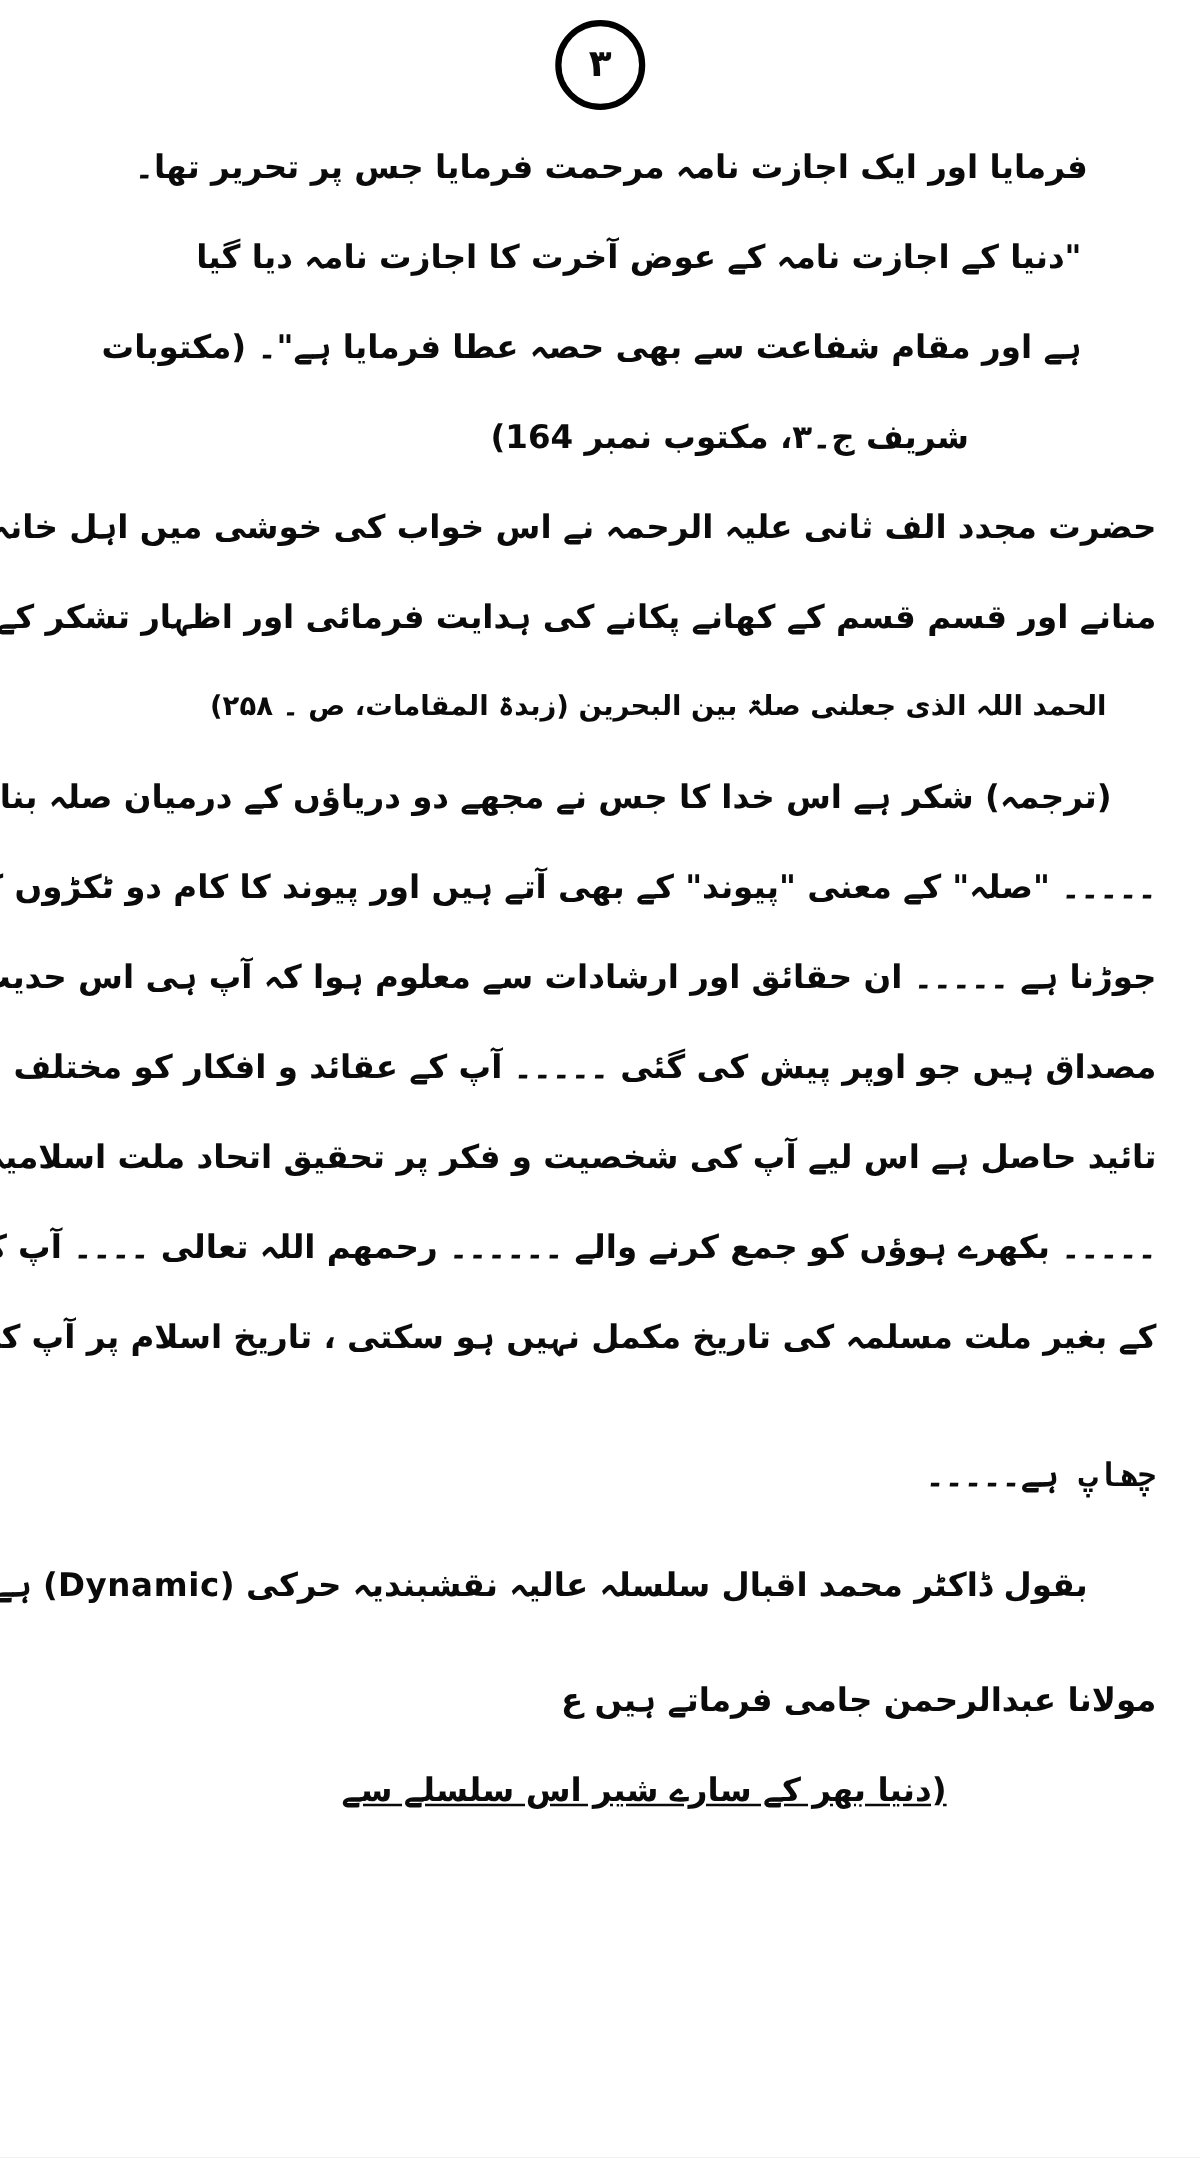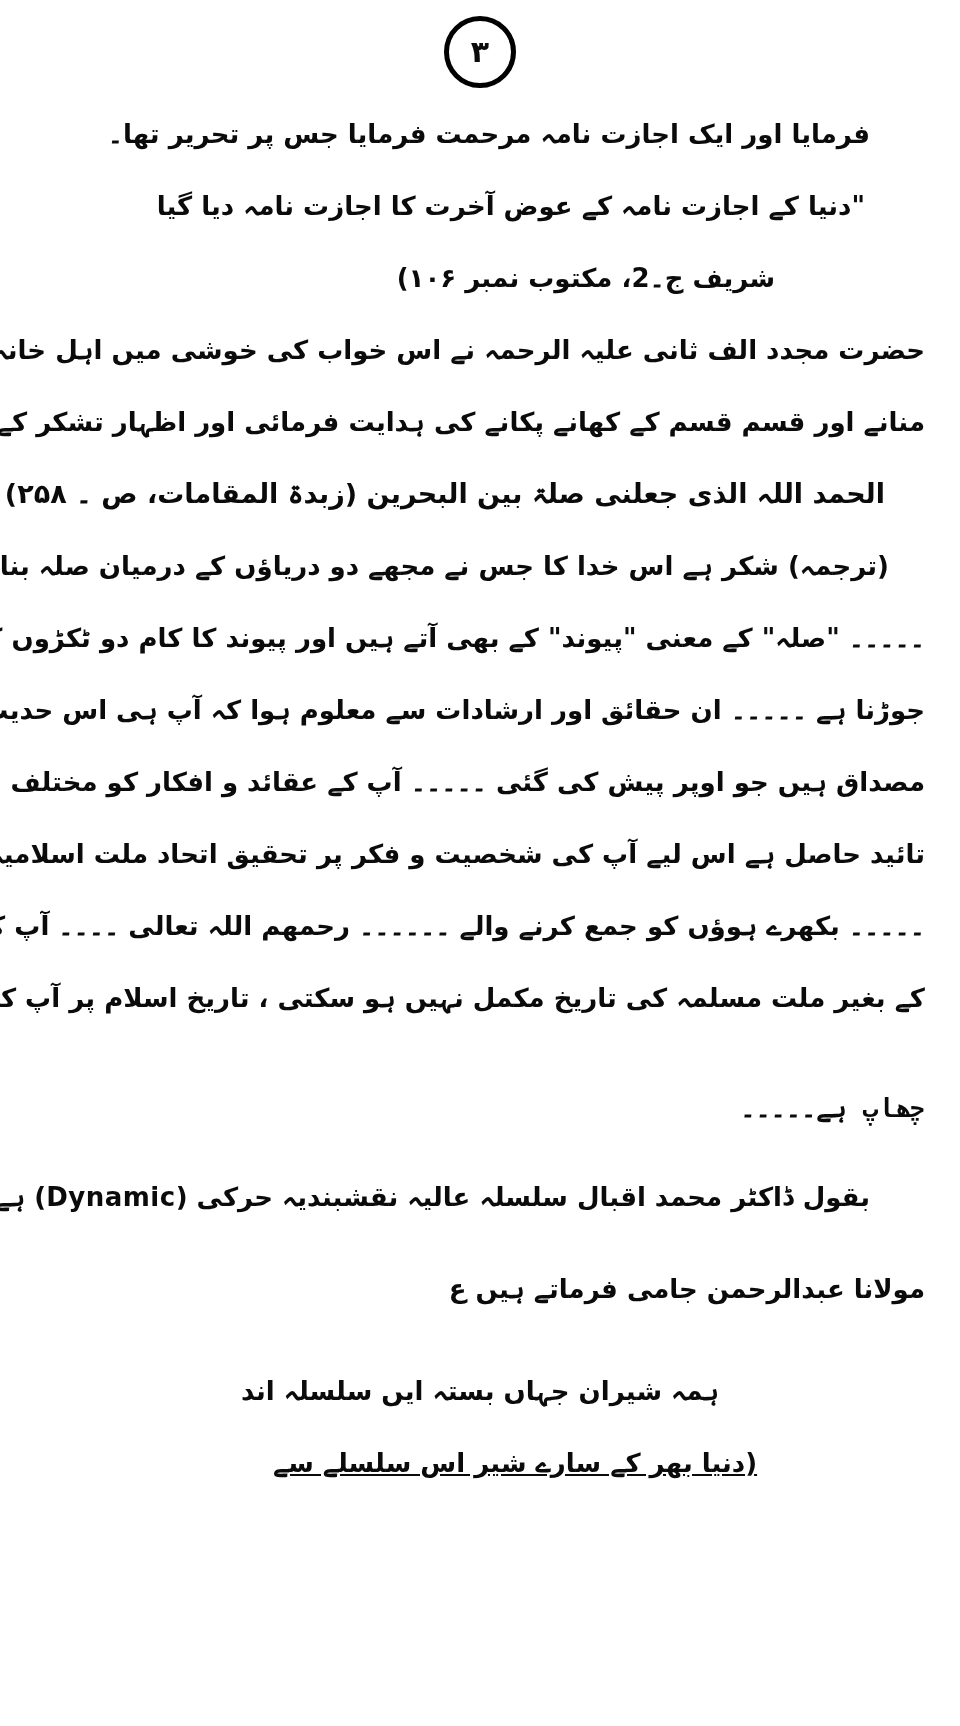--- a/index.html
+++ b/index.html
@@ -40,50 +40,50 @@
     height:72px;
     white-space:nowrap;
     text-align:right;
     letter-spacing:0.5px;
   }
   .first { margin-top:28px; }
   .indent { padding-right:55px; }
   .indent-sm { padding-right:36px; }
   .quote { padding-right:60px; padding-left:95px; }
   .quote-end { padding-right:150px; }
-  .arabic { padding-right:40px; font-size:27px; font-weight:800; }
+  .arabic { padding-right:40px; font-size:22px; font-weight:800; }
   .gap40 { margin-top:40px;font-family:Liberation Mono, monospace; }
   .gap15 { margin-top:15px; }
   .gap20 { margin-top:20px; }
   .gap30 { margin-top:30px; }
   .gap10 { margin-top:10px; }
   .verse { text-align:center; padding:0; }
   .verse-shift { transform:translateX(35px);text-decoration:underline; } 
 </style>
 </head>
 <body>
 
 <div class="page">
 
   <div class="pagenum-wrap">
     <span class="pagenum">۳</span>
   </div>
 
   <div class="line first indent">فرمایا اور ایک اجازت نامہ مرحمت فرمایا جس پر تحریر تھا۔</div>
   <div class="line quote">"دنیا کے اجازت نامہ کے عوض آخرت کا اجازت نامہ دیا گیا</div>
-  <div class="line quote-end">شریف ج۔2، مکتوب نمبر ۱۰۶)</div>
+  <div class="line quote">ہے اور مقام شفاعت سے بھی حصہ عطا فرمایا ہے"۔ (مکتوبات</div>
+  <div class="line quote-end">شریف ج۔۳، مکتوب نمبر 164)</div>
   <div class="line">حضرت مجدد الف ثانی علیہ الرحمہ نے اس خواب کی خوشی میں اہل خانہ کو جشن</div>
   <div class="line">منانے اور قسم قسم کے کھانے پکانے کی ہدایت فرمائی اور اظہار تشکر کے طور پر فرمایا۔</div>
   <div class="line arabic">الحمد اللہ الذی جعلنی صلۃ بین البحرین (زبدۃ المقامات، ص ۔ ۲۵۸)</div>
   <div class="line indent-sm">(ترجمہ) شکر ہے اس خدا کا جس نے مجھے دو دریاؤں کے درمیان صلہ بنایا</div>
   <div class="line">۔۔۔۔۔ "صلہ" کے معنی "پیوند" کے بھی آتے ہیں اور پیوند کا کام دو ٹکڑوں کو</div>
   <div class="line">جوڑنا ہے ۔۔۔۔۔ ان حقائق اور ارشادات سے معلوم ہوا کہ آپ ہی اس حدیث کا</div>
   <div class="line">مصداق ہیں جو اوپر پیش کی گئی ۔۔۔۔۔ آپ کے عقائد و افکار کو مختلف مکاتیب فکر کی</div>
   <div class="line">تائید حاصل ہے اس لیے آپ کی شخصیت و فکر پر تحقیق اتحاد ملت اسلامیہ کا وسیلہ</div>
   <div class="line">۔۔۔۔۔ بکھرے ہوؤں کو جمع کرنے والے ۔۔۔۔۔۔ رحمھم اللہ تعالی ۔۔۔۔ آپ کے ذکر</div>
   <div class="line">کے بغیر ملت مسلمہ کی تاریخ مکمل نہیں ہو سکتی ، تاریخ اسلام پر آپ کی گہری</div>
   <div class="line gap40">چھاپ ہے۔۔۔۔۔</div>
   <div class="line gap15 indent">بقول ڈاکٹر محمد اقبال سلسلہ عالیہ نقشبندیہ حرکی (Dynamic) ہے ۔۔۔۔۔اور</div>
   <div class="line gap20">مولانا عبدالرحمن جامی فرماتے ہیں ع</div>
-  <div class="line gap30 verse">ہمہ شیران جہاں بستہ ایں سلسلہ اند</div>
   <div class="line verse verse-shift">(دنیا بھر کے سارے شیر اس سلسلے سے</div>
 
 </div>
 
 </body></html>

